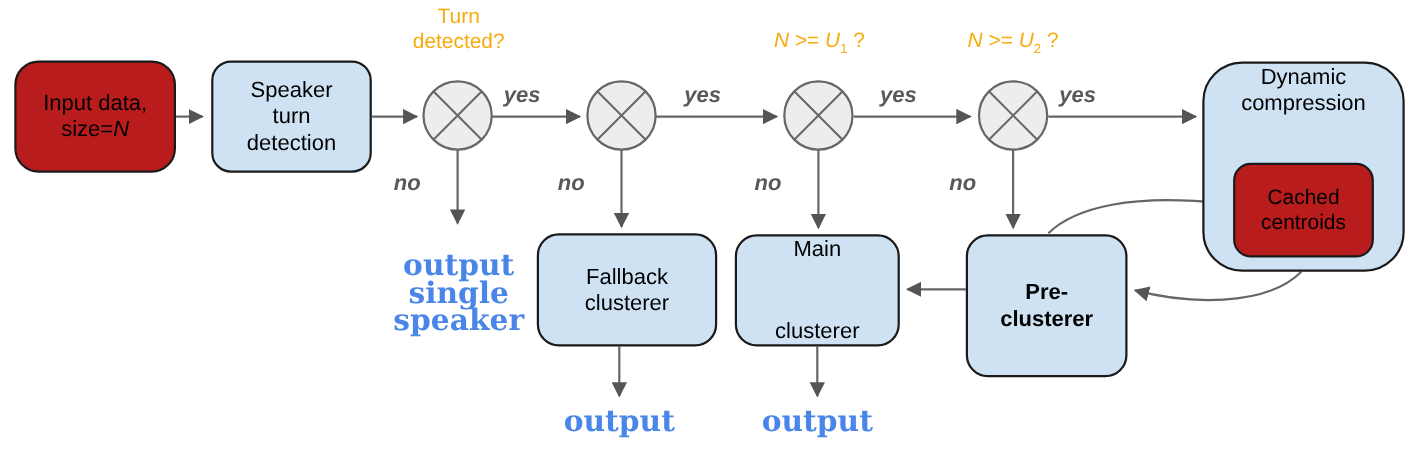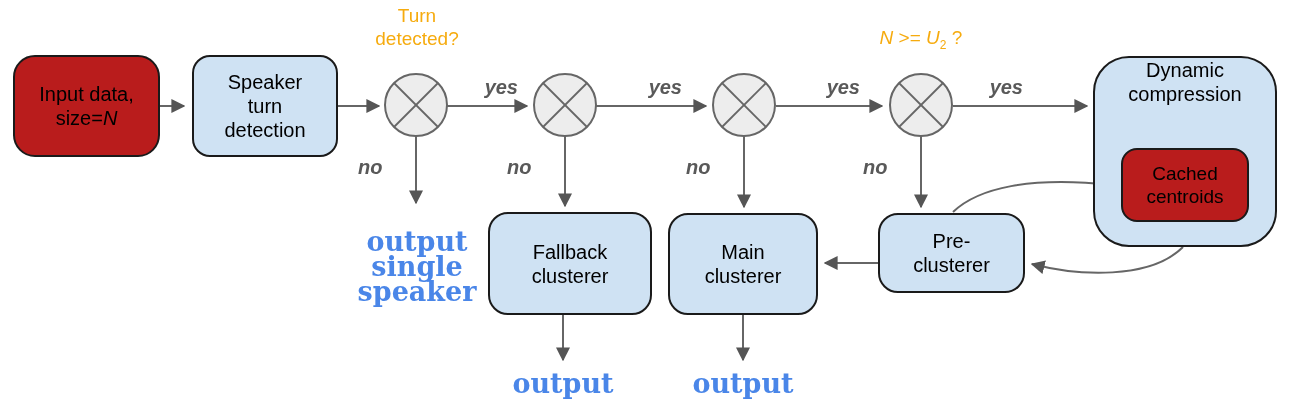--- a/index.html
+++ b/index.html
@@ -19,44 +19,44 @@
     font-size:20px;line-height:24px;color:#000;
     border:2px solid #1a1a1a;
     box-sizing:border-box;
   }
   .yellow{background:#b91c1c;}
   .blue{background:#CFE2F3;}
 
   .node-input{left:13px;top:55px;width:147px;height:102px;border-radius:22px;}
   .node-turn{left:192px;top:55px;width:146px;height:102px;border-radius:18px;}
   .node-fallback{left:488px;top:212px;width:164px;height:103px;border-radius:20px;}
-  .node-main{left:668px;top:213px;width:150px;height:102px;border-radius:20px;}
-  .node-pre{left:878px;top:213px;width:147px;height:80px;border-radius:20px;}
+  .node-main{left:668px;top:213px;width:150px;height:102px;border-radius:20px;justify-content:space-between;}
+  .node-pre{left:878px;top:213px;width:147px;height:130px;border-radius:20px;font-weight:bold;}
   .node-dynamic{left:1093px;top:56px;width:184px;height:191px;border-radius:36px;justify-content:flex-start;}
-  .node-cached{left:26px;top:90px;width:128px;height:74px;border-radius:16px;font-size:19px;line-height:23px;}
+  .node-cached{left:26px;top:90px;width:128px;height:86px;border-radius:16px;font-size:19px;line-height:23px;}
 
   .cond{
     position:absolute;
     color:#F6AB0E;
     font-size:19px;line-height:23px;
     text-align:center;
   }
   .cond em{font-style:italic;}
   .cond sub{font-size:12px;}
   .cond-1{left:352px;top:4px;width:130px;}
   .cond-2{left:506px;top:26px;width:120px;}
   .cond-3{left:685px;top:26px;width:120px;}
   .cond-4{left:861px;top:26px;width:120px;}
 
   .yesno{
     position:absolute;
     color:#595959;font-weight:bold;font-style:italic;
     font-size:20px;line-height:22px;
   }
-  .yes{width:60px;text-align:right;top:76px;}
+  .yes{width:60px;text-align:left;top:76px;}
   .yes-1{left:458px;} .yes-2{left:622px;} .yes-3{left:800px;} .yes-4{left:963px;}
   .no{width:50px;text-align:left;top:156px;}
   .no-1{left:358px;} .no-2{left:507px;} .no-3{left:686px;} .no-4{left:863px;}
 
   .blue-out{
     position:absolute;
     color:#4A86E8;font-weight:bold;
     font-family:"DejaVu Serif", serif;
     font-size:27px;line-height:25px;
     text-align:center;
@@ -155,20 +155,23 @@
     <div class="node yellow node-cached">
       <span class="ln">Cached</span>
       <span class="ln">centroids</span>
     </div>
   </div>
 
   <div class="cond cond-1">
     <span class="ln">Turn</span>
     <span class="ln">detected?</span>
   </div>
+  <div class="cond cond-3">
+    <em>N</em><span> &gt;= </span><em>U</em><sub>1</sub><span> ?</span>
+  </div>
   <div class="cond cond-4">
     <em>N</em><span> &gt;= </span><em>U</em><sub>2</sub><span> ?</span>
   </div>
 
   <div class="yesno yes yes-1">yes</div>
   <div class="yesno yes yes-2">yes</div>
   <div class="yesno yes yes-3">yes</div>
   <div class="yesno yes yes-4">yes</div>
   <div class="yesno no no-1">no</div>
   <div class="yesno no no-2">no</div>

